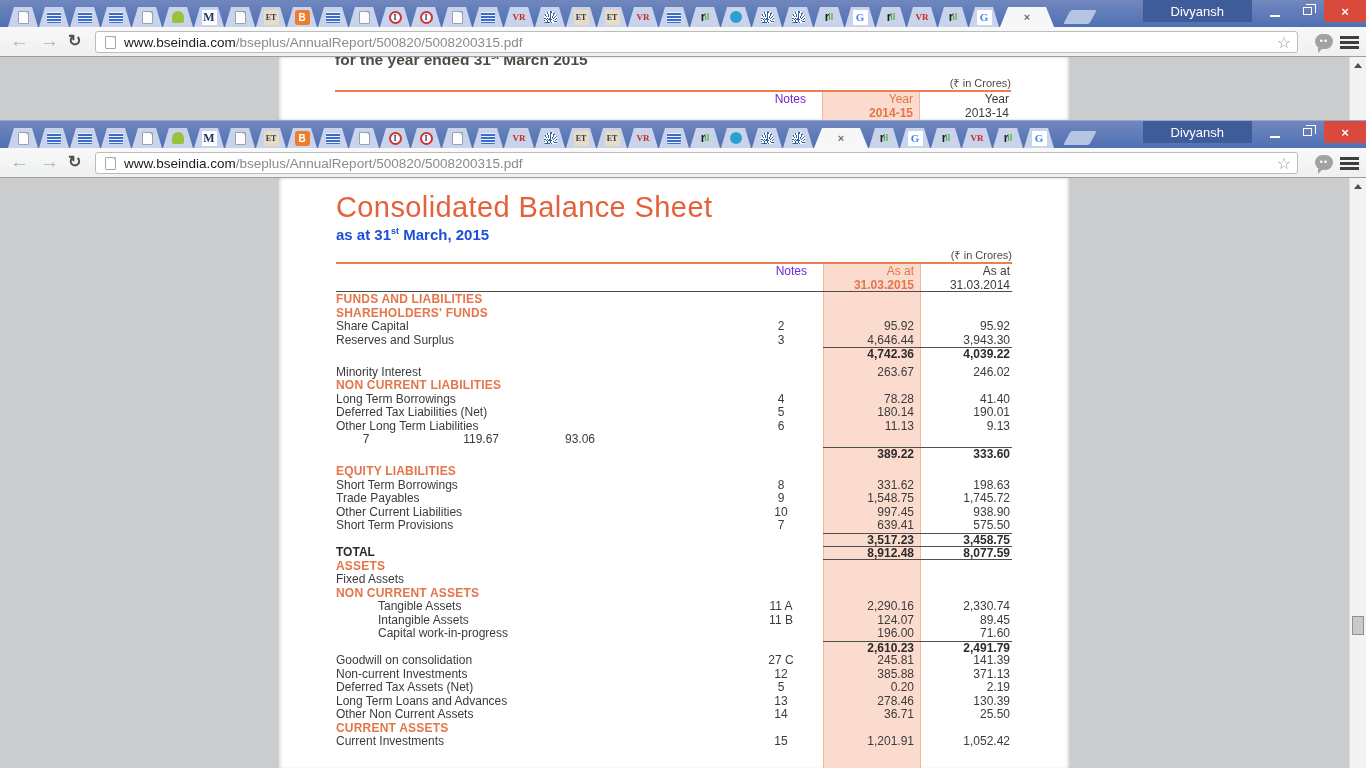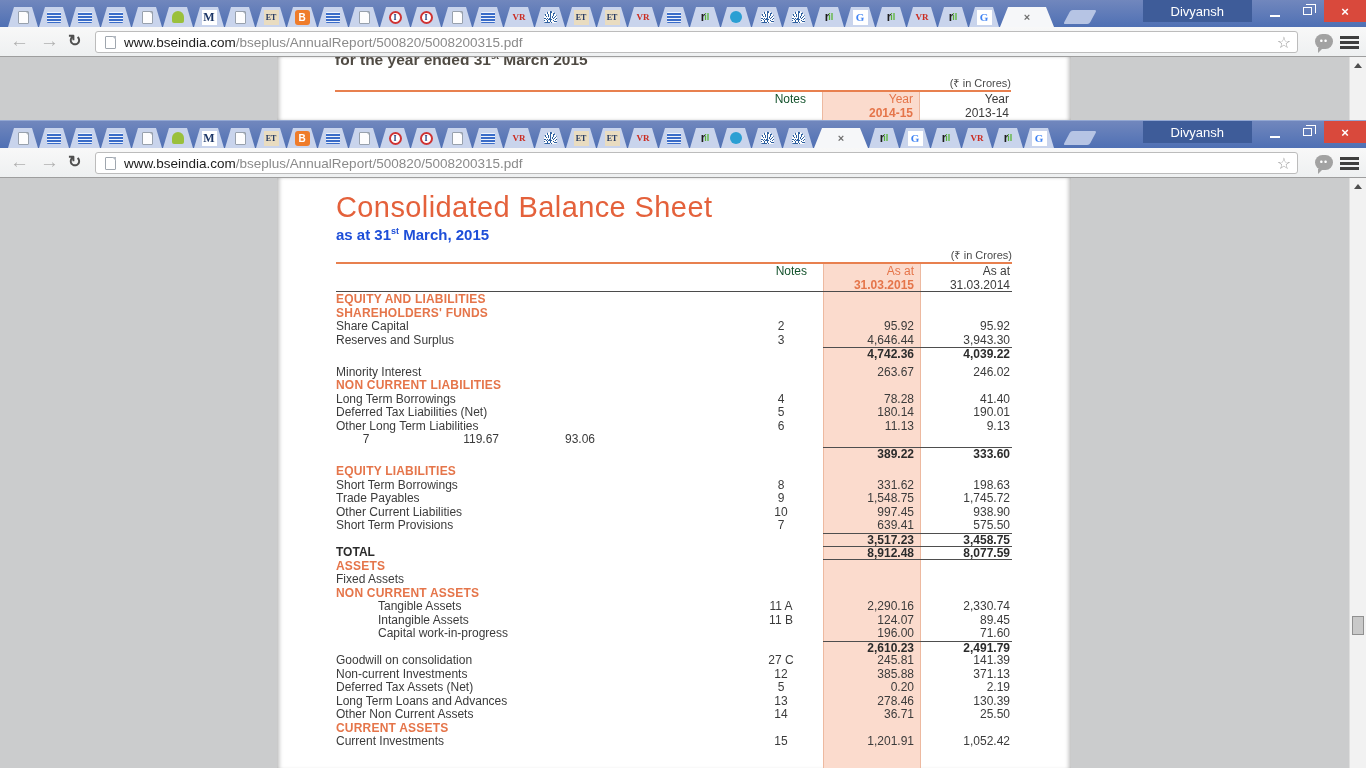--- a/index.html
+++ b/index.html
@@ -115,21 +115,21 @@
   .trow.subtotal .vals { border-top:1px solid #4e4e4e; }
   .trow.total .vals { border-top:1px solid #4e4e4e; border-bottom:1px solid #4e4e4e; }
   .trow.subtotal .c1, .trow.subtotal .c2, .trow.total .c1, .trow.total .c2
       { font-weight:bold; color:#2b2b2b; }
   .trow.total .lbl { font-weight:bold; color:#2b2b2b; }
   .trow.gap { margin-top:5px; }
   .trow.indent .lbl { padding-left:42px; }
 
   
   .hdr-line { display:flex; height:13px; line-height:13px; font-size:12px; width:676px; }
-  .hdr-line .lbl { flex:1; } .hdr-line .note { width:60px; text-align:right; padding-right:4px; color:#14532d; }
+  .hdr-line .lbl { flex:1; } .hdr-line .note { width:60px; text-align:right; padding-right:4px; color:#6d28d9; }
   .hdr-line .sp { width:12px; }
   .hdr-orange { color:#e5754a; } .hdr-bold { font-weight:bold; }
 
   .bs-title { font-size:29px; font-weight:normal; color:#e4613b; letter-spacing:.4px; }
   .bs-sub { font-size:15px; font-weight:bold; color:#1d4ed8; }
   .p1-head { font-size:15.5px; font-weight:bold; color:#4f4a43; }
   sup { font-size:9px; }
   .rupee { font-family:Liberation Sans, sans-serif; }
 </style>
 </head>
@@ -445,21 +445,21 @@
             <span class="sp"></span>
           <span class="vals">
               <span class="c1 hdr-orange hdr-bold">31.03.2015</span>
               <span class="c2">31.03.2014</span>
             </span>
         </div>
       </div>
       <div class="abs hline" style="left:59px;top:113px"></div>
       <div class="abs" style="left:59px;top:115px" id="bs-rows">
           <div class="trow section">
-            <span class="lbl">EQUITY AND LIABILITIES</span>
+            <span class="lbl">FUNDS AND LIABILITIES</span>
             <span class="note"></span>
             <span class="sp"></span>
             <span class="vals">
               <span class="c1"></span>
               <span class="c2"></span>
             </span>
           </div>
           <div class="trow section">
             <span class="lbl">SHAREHOLDERS' FUNDS</span>
             <span class="note"></span>

